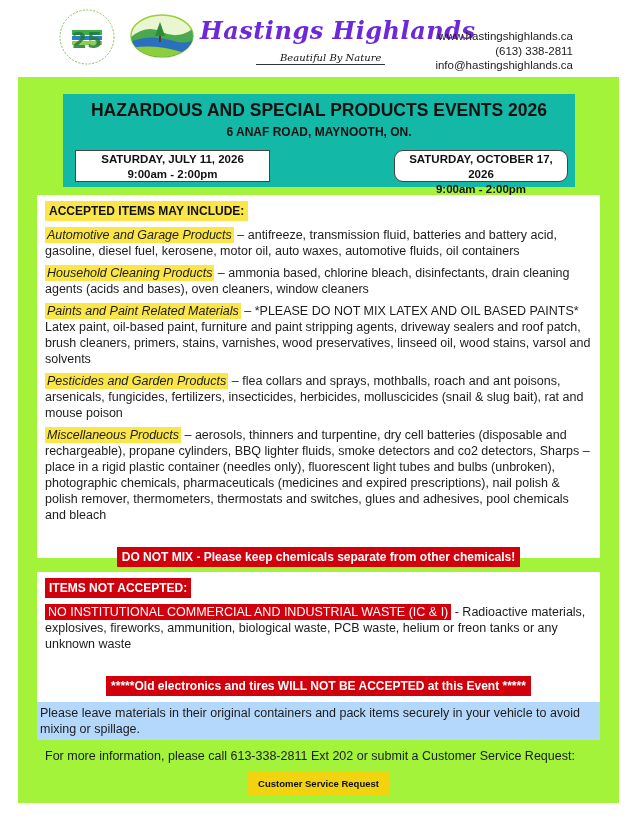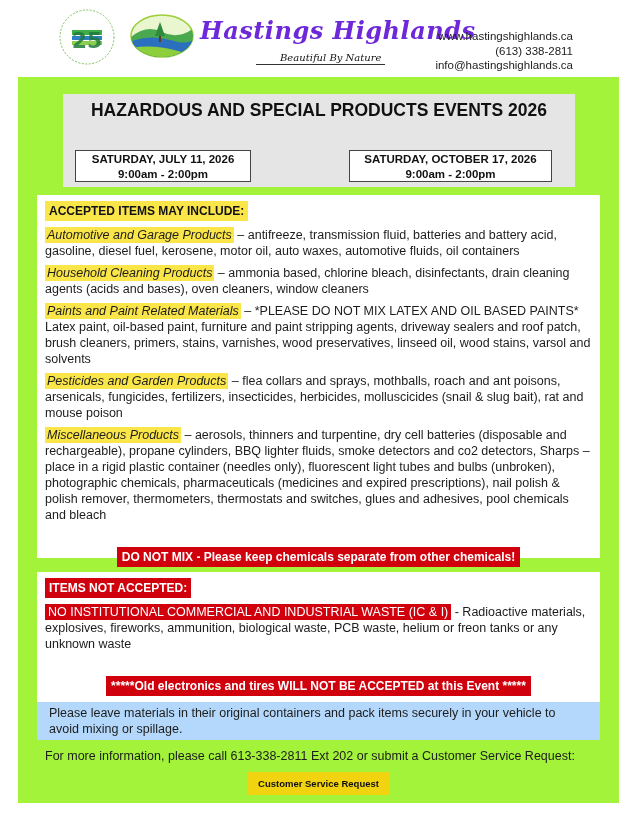--- a/index.html
+++ b/index.html
@@ -10,41 +10,41 @@
   .logo-oval { position:absolute; left:130px; top:14px; width:64px; height:44px; }
   .brand { position:absolute; left:200px; top:16px; font-family:"DejaVu Serif", serif; font-style:italic;
            font-weight:bold; font-size:24px; letter-spacing:0.5px; color:#6d28d9; }
   .tagline { position:absolute; left:256px; top:52px; font-family:"DejaVu Serif", serif; font-style:italic;
              font-size:10px; color:#111; border-bottom:1px solid #333; padding:0 4px 1px 24px; }
   .contact { position:absolute; right:64px; top:29px; text-align:right; font-size:11.5px; line-height:14.5px; color:#222; }
   .contact div { white-space:nowrap; }
 
   .frame { position:absolute; left:18px; top:77px; width:601px; height:726px; background:#a4f33b; }
 
-  .title-box { position:absolute; left:63px; top:94px; width:512px; height:93px; background:#e5e5e5; }
+  .title-box { position:absolute; left:63px; top:94px; width:512px; height:93px; background:#14b8a6; }
   .title { position:absolute; left:0; top:6px; width:100%; text-align:center; font-weight:bold; font-size:17.5px; color:#111; }
   .address { position:absolute; left:0; top:31px; width:100%; text-align:center; font-weight:bold; font-size:12px; color:#111; }
-  .date-box { position:absolute; top:56px; width:176px; height:32px; border:1.5px solid #444; background:#fff;
+  .date-box { position:absolute; top:56px; width:195px; height:32px; border:1.5px solid #444; background:#fff;
               text-align:center; font-weight:bold; font-size:11.5px; line-height:15px; color:#111; box-sizing:border-box; padding-top:1px; }
   .date-left { left:12px; }
-  .date-right { right:23px; width:203px; }
+  .date-right { right:7px; width:174px;border-radius:9px; }
 
   .box { position:absolute; left:37px; width:563px; background:#fff; box-sizing:border-box; padding:6px 8px 0 8px; }
   .accepted { top:195px; height:363px; }
   .notaccepted { top:572px; height:163px; }
 
   .hl-yellow { background:#fbe64a; padding:1px 2px;font-style:italic; }
   .hl-red { background:#d1000d; color:#fff; padding:1px 3px; }
   .heading-y { display:inline-block; background:#fbe64a; font-weight:bold; font-size:12px; padding:3px 4px; margin-left:0px; color:#111; }
   .heading-r { display:inline-block; background:#d1000d; color:#fff; font-weight:bold; font-size:12px; padding:3px 4px; }
   p.item { margin:6px 0 0 0; font-size:12.5px; line-height:16px; color:#1c1c1c; }
   .banner { text-align:center; margin-top:24px; }
   .banner span { display:inline-block; background:#d1000d; color:#fff; font-weight:bold; font-size:12px; padding:3px 5px; }
 
-  .notice { margin:6px -8px 0 -8px; background:#b4d8fb; padding:3px 12px; font-size:12.5px; line-height:16px; color:#1c1c1c; }
+  .notice { margin:6px -8px 0 -8px; background:#b4d8fb; padding:3px 3px; font-size:12.5px; line-height:16px; color:#1c1c1c; }
   .info { margin-top:8px; font-size:12.5px; line-height:16px; }
   .csr-wrap { text-align:center; margin-top:8px; }
   .csr-btn { display:inline-block; background:#f2d30f; color:#111; font-weight:bold; font-size:9.5px; padding:6px 10px;
              border:none; font-family:"Liberation Sans", sans-serif; cursor:pointer; }
   .link-wrap { text-align:center; margin-top:4px; }
   .link { font-size:12.5px; color:#1c1c1c; text-decoration:underline; }
 </style>
 </head>
 <body>
 
@@ -78,20 +78,21 @@
     <div>www.hastingshighlands.ca</div>
     <div>(613) 338-2811</div>
     <div>info@hastingshighlands.ca</div>
   </div>
 </div>
 
 <div class="frame"></div>
 
 <div class="title-box">
   <div class="title">HAZARDOUS AND SPECIAL PRODUCTS EVENTS 2026</div>
+  <div class="address">6 ANAF ROAD, MAYNOOTH, ON.</div>
   <div class="date-box date-left">
     <div>SATURDAY, JULY 11, 2026</div>
     <div>9:00am - 2:00pm</div>
   </div>
   <div class="date-box date-right">
     <div>SATURDAY, OCTOBER 17, 2026</div>
     <div>9:00am - 2:00pm</div>
   </div>
 </div>
 

